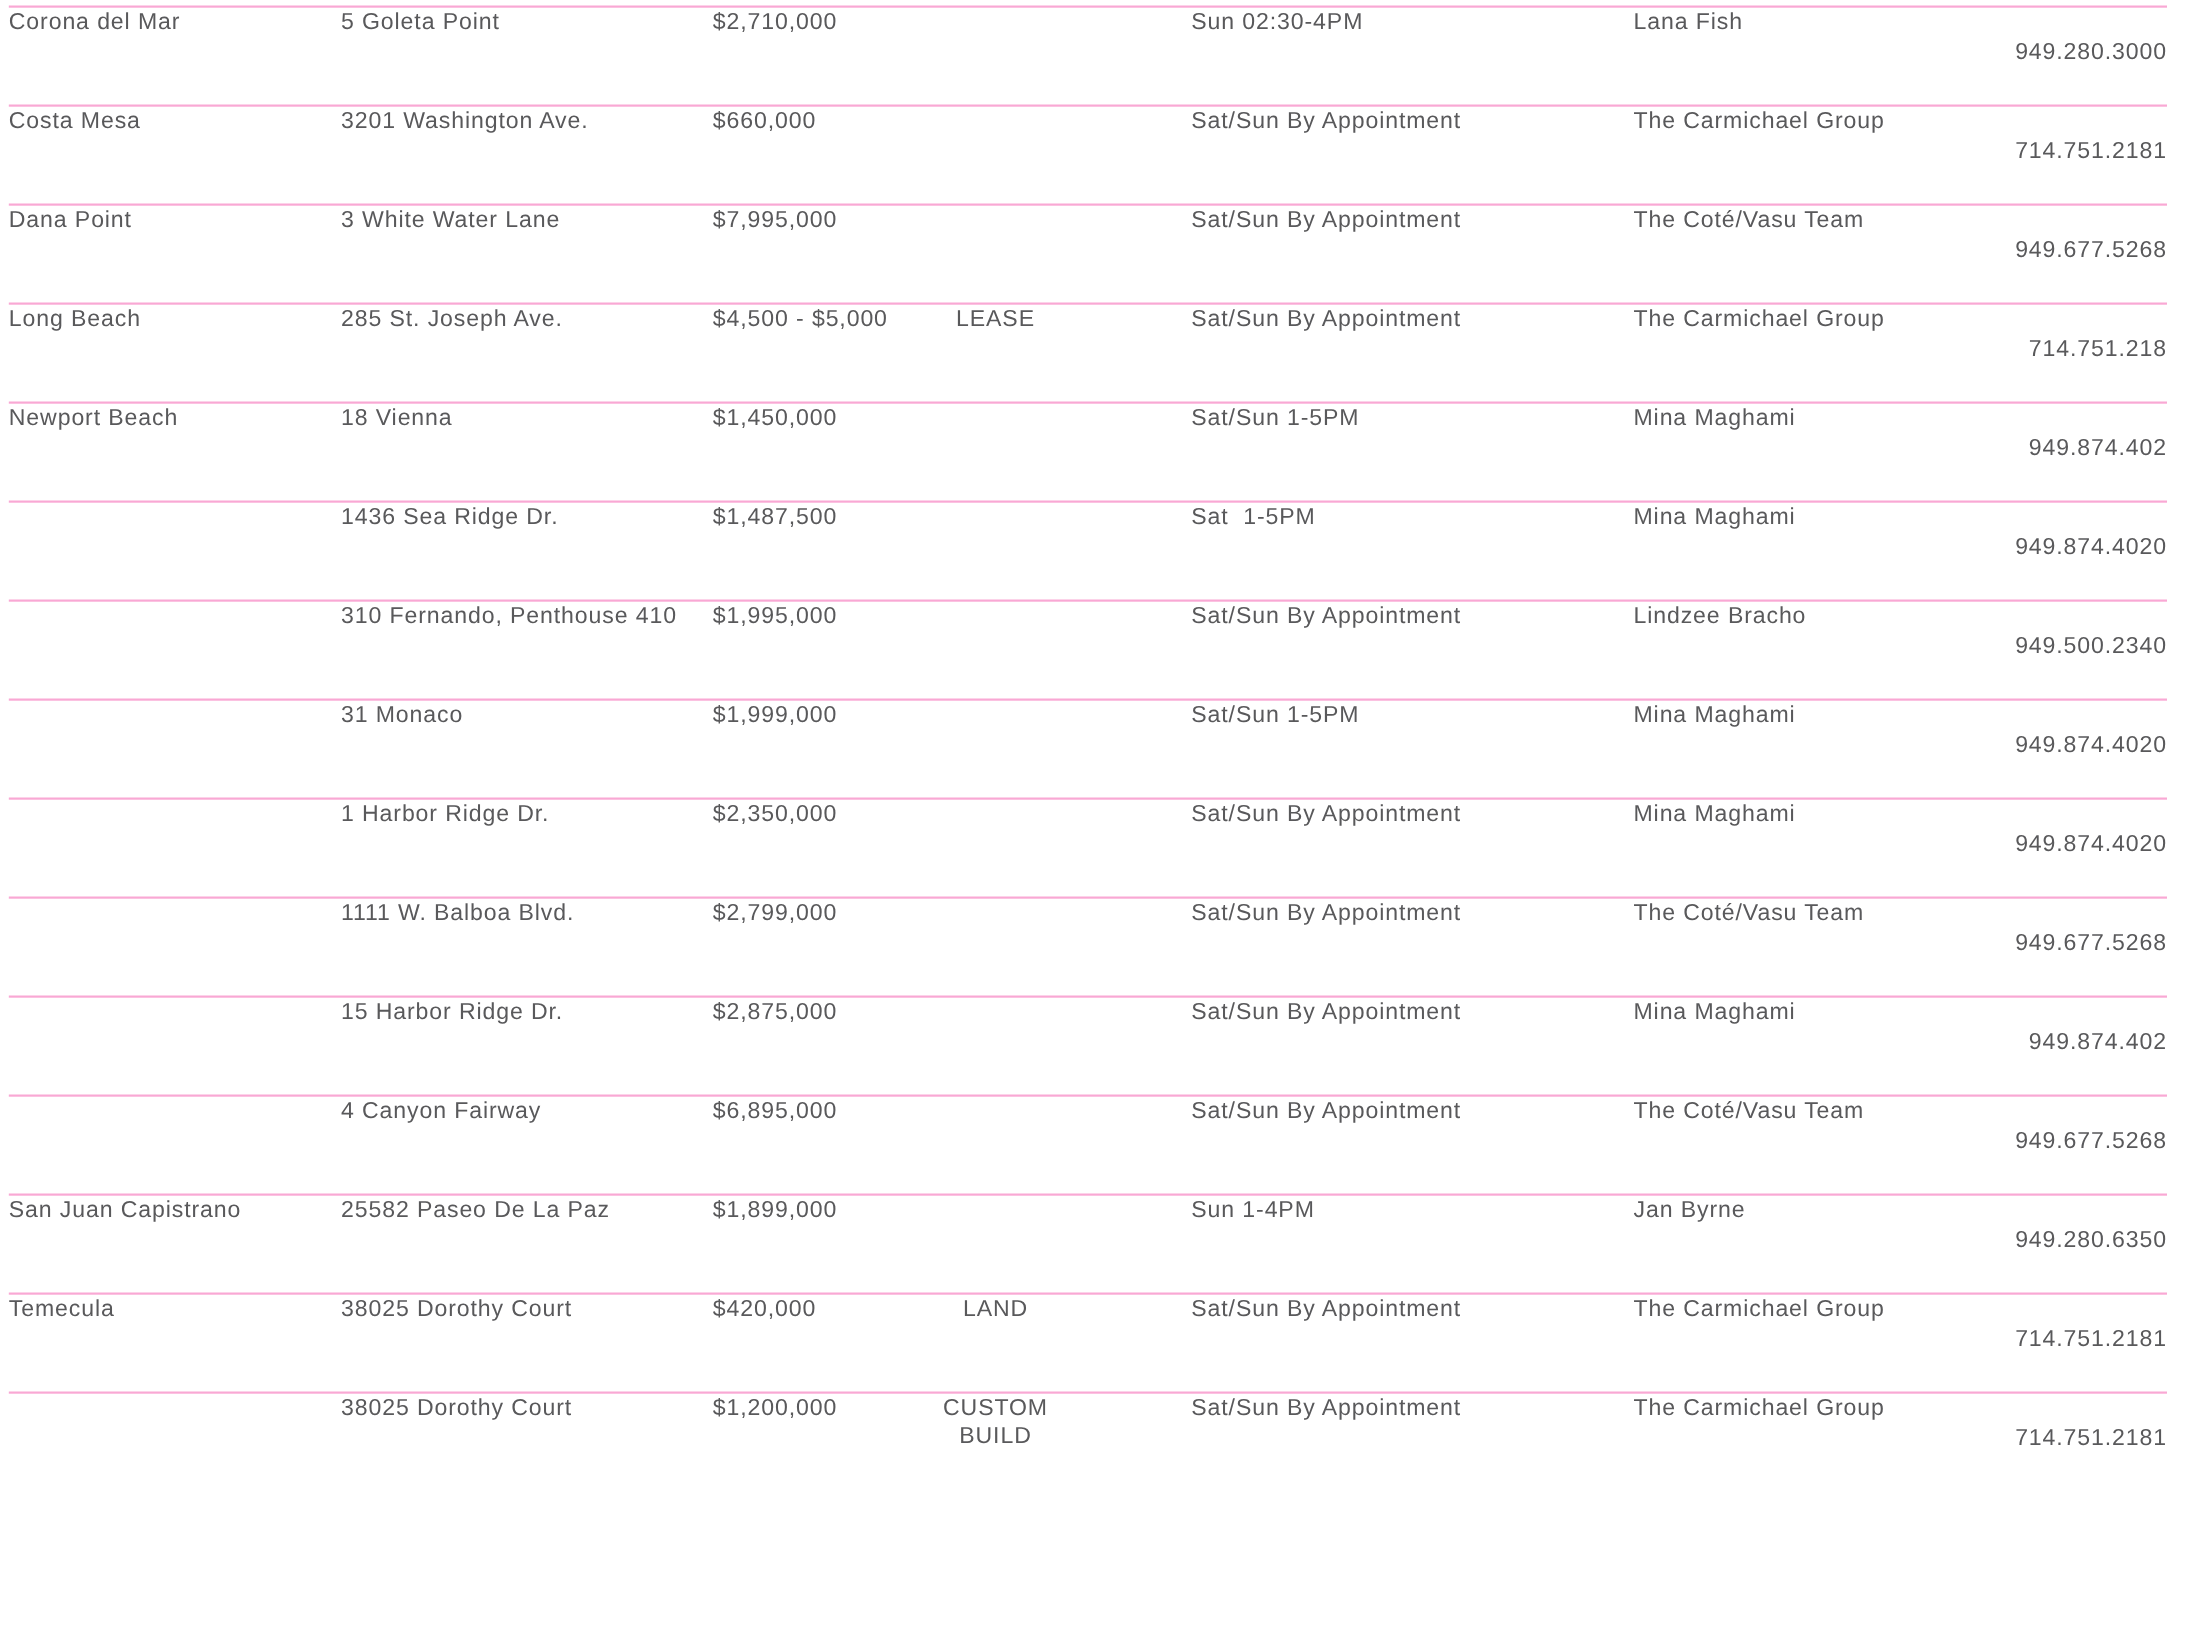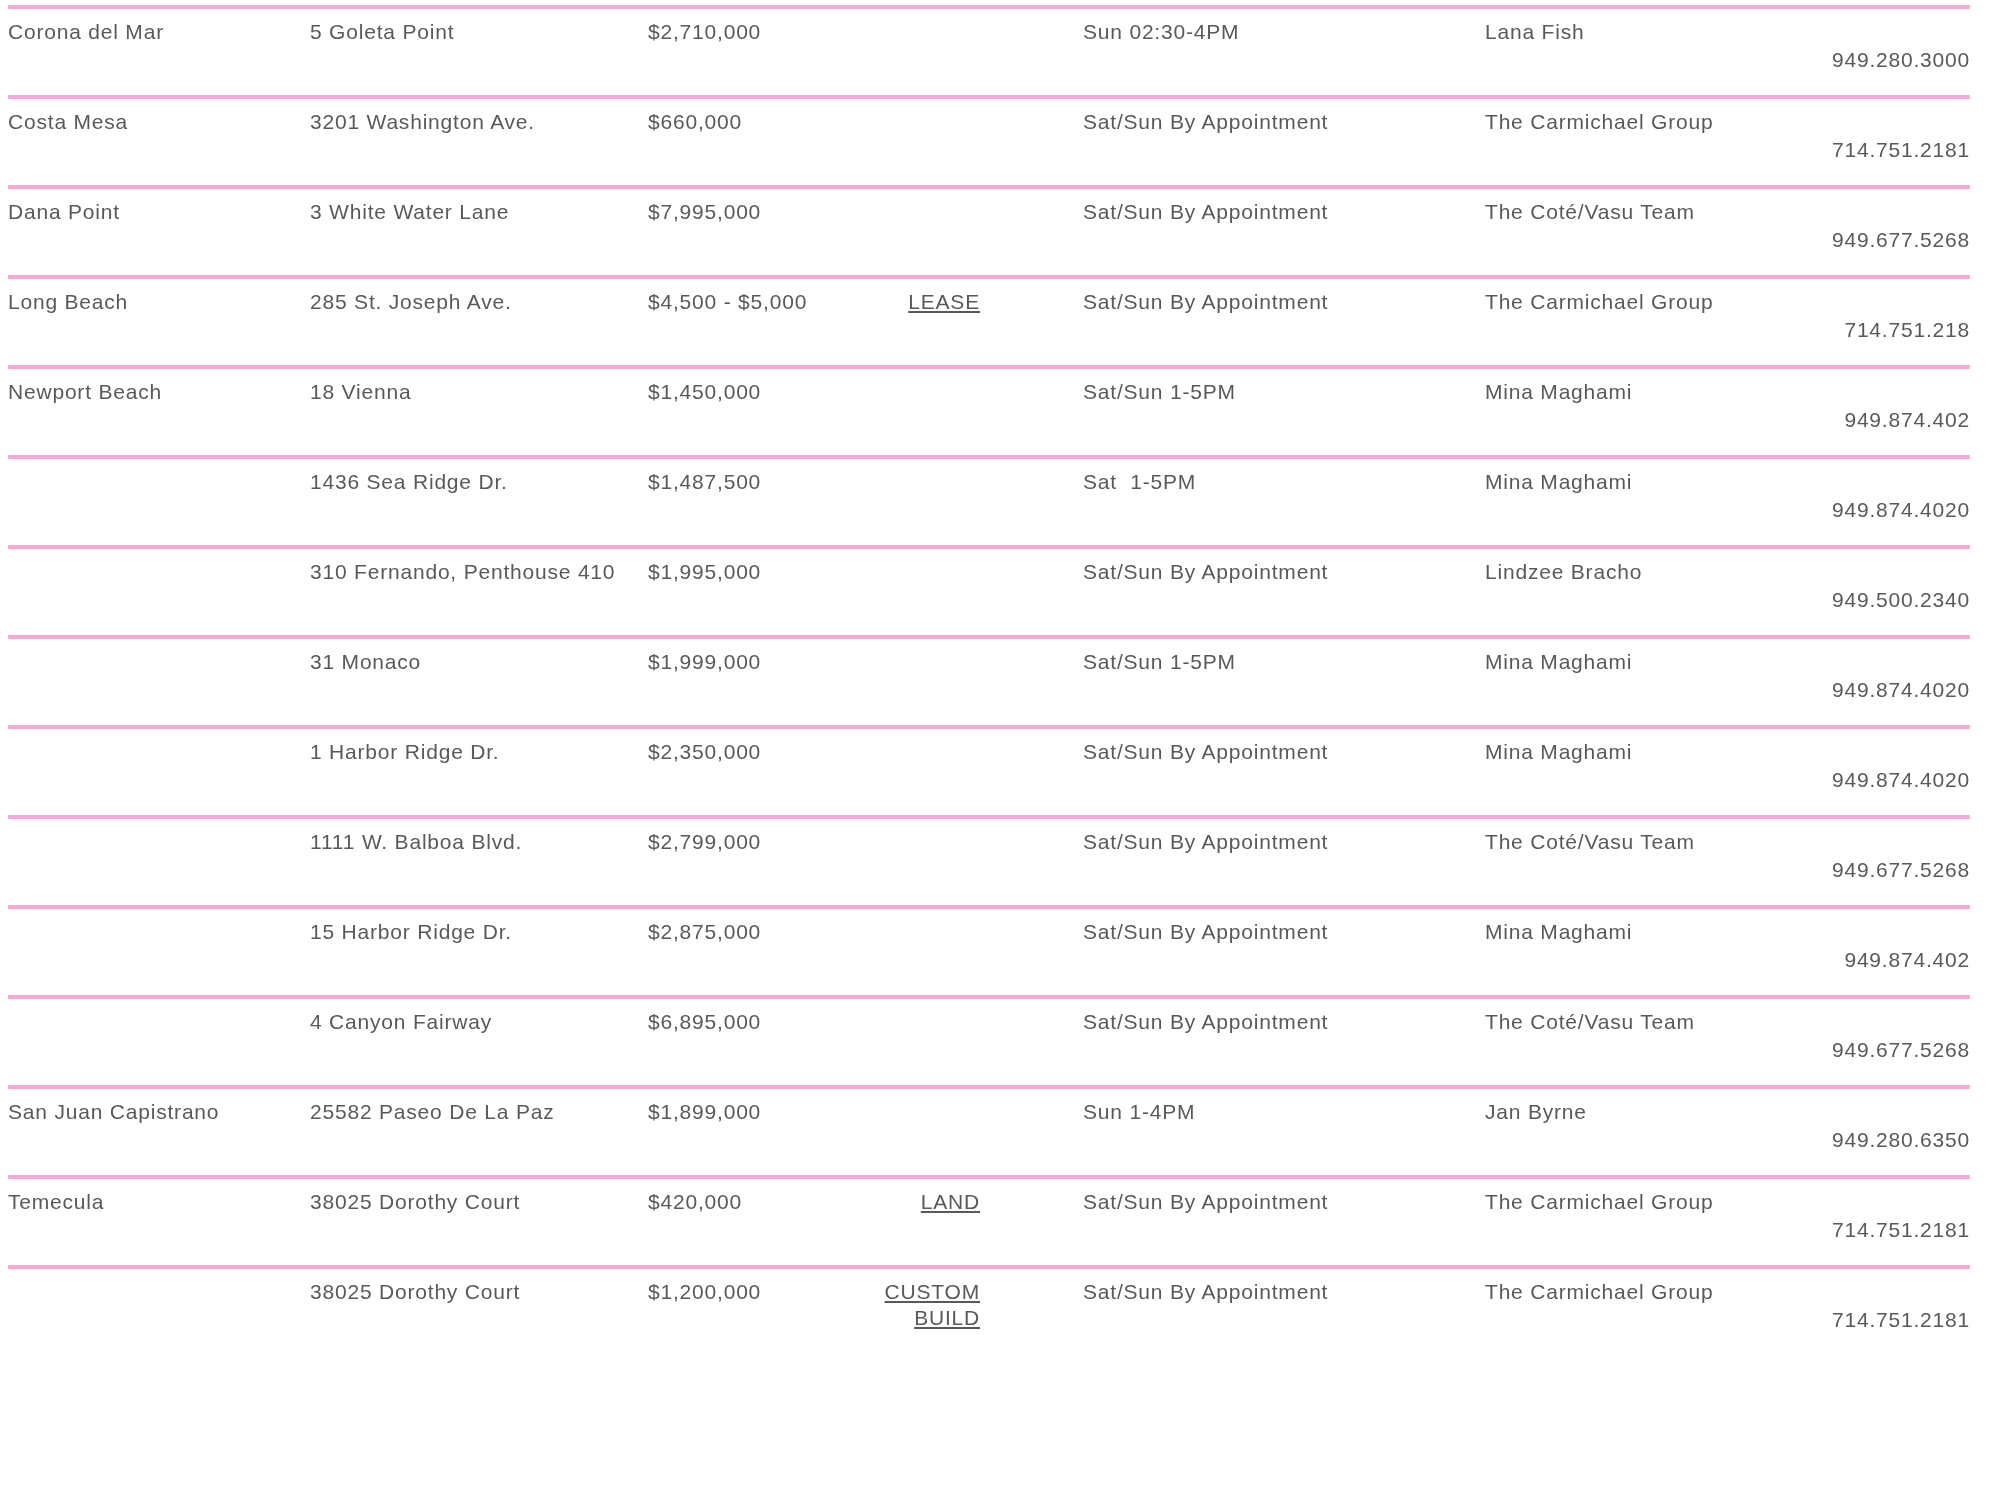--- a/index.html
+++ b/index.html
@@ -18,31 +18,30 @@
     color: #59595b;
     font-size: 21px;
     letter-spacing: 0.8px;
     line-height: 26px;
   }
   .row {
     display: grid;
     grid-template-columns: 302px 338px 182px 150px 103px 402px 330px 1fr;
     height: 90px;
     box-sizing: border-box;
-    border-top: 4px solid #f9a8d4;
-    padding-top: 10px;
+    border-top: 2px solid #f9a8d4;
+    padding-top: 0;
     align-items: start;
   }
   .cell {
     white-space: pre-wrap;   
     overflow: hidden;
   }
   .cell.label {
-    text-align: right;
-    text-decoration: underline;
+    text-align: center;
   }
   .cell.phone {
     text-align: right;
     margin-top: 28px;
   }
 </style>
 </head>
 <body>
 
 <div class="listing-table">

